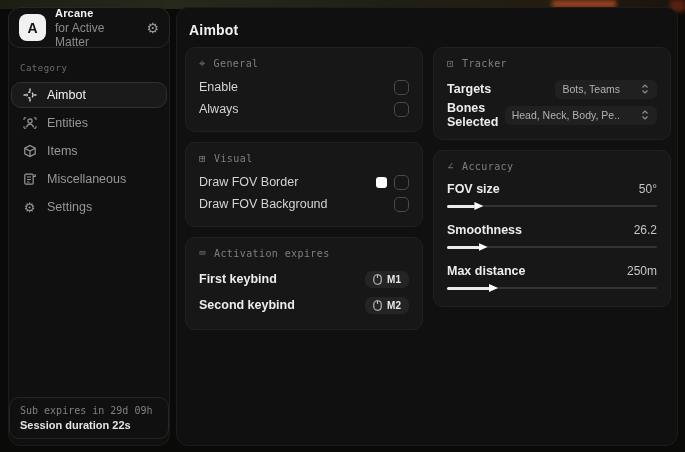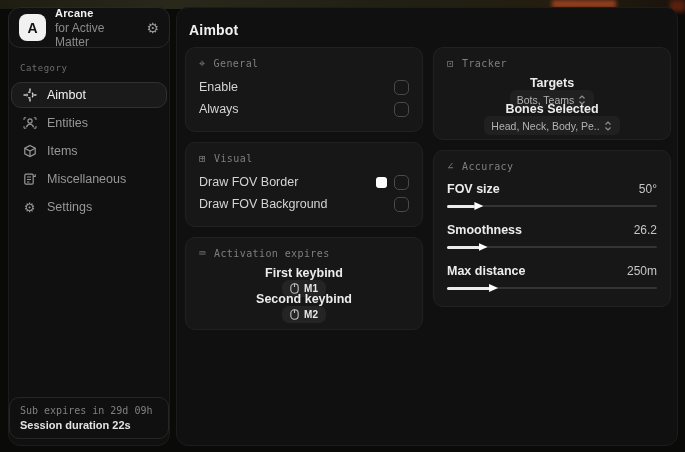--- a/index.html
+++ b/index.html
@@ -51,34 +51,34 @@
   .col-left { left:8px; }
   .col-right { left:256px; }
 
   .card { background:#171717; border:1px solid #212121; border-radius:10px;
     padding:10px 13px 11px; margin-bottom:10px; }
   .card-header { display:flex; align-items:center; gap:8px; margin-bottom:7px;
     font-family:"DejaVu Sans Mono", monospace; font-size:10px; color:#7f7f7f; letter-spacing:.4px; }
   .card-header .hicon { font-size:11px; line-height:1; color:#767676; }
 
   .row { display:flex; align-items:center; justify-content:space-between; height:22px; }
-  .row-tall { height:26px;flex-direction:column; }
+  .row-tall { height:26px; }
   .row-label { font-size:12.5px; color:#d4d4d4; }
   .row-label.bold { font-weight:700; color:#ececec; }
   .row-right { display:flex; align-items:center; gap:7px; }
 
   .checkbox { width:15px; height:15px; border:1.5px solid #4a4a4a; border-radius:5px;
     background:transparent; cursor:pointer; flex:0 0 auto; }
   .swatch { width:11px; height:11px; border-radius:3px; cursor:pointer; flex:0 0 auto; }
 
   .keybadge { display:flex; align-items:center; gap:5px; background:#242424; border-radius:7px;
     padding:3px 8px; font-size:10px; font-weight:700; color:#e8e8e8; cursor:pointer; }
   .keybadge svg { display:block; }
 
-  .dropdown { display:flex; align-items:center; gap:3px; background:#202020; border-radius:6px;
+  .dropdown { display:flex; align-items:center; gap:20px; background:#202020; border-radius:6px;
     padding:3.5px 7px; font-size:10.5px; color:#b2b2b2; cursor:pointer; white-space:nowrap; }
   .dropdown svg { display:block; flex:0 0 auto; }
 
   .acc-row { margin-bottom:9px; }
   .acc-value { font-size:12px; color:#c6c6c6; }
   .slider { position:relative; height:10px; margin-top:2px; cursor:pointer; }
   .slider .track { position:absolute; left:0; right:0; top:4px; height:2px; background:#343434; border-radius:1px; }
   .slider .fill { position:absolute; left:0; top:3.5px; height:3px; background:#ececec; border-radius:2px; }
   .slider .thumb { position:absolute; right:-8px; top:-2.5px; width:9px; height:8px; background:#ffffff;
     clip-path:polygon(0 0, 100% 50%, 0 100%); }

